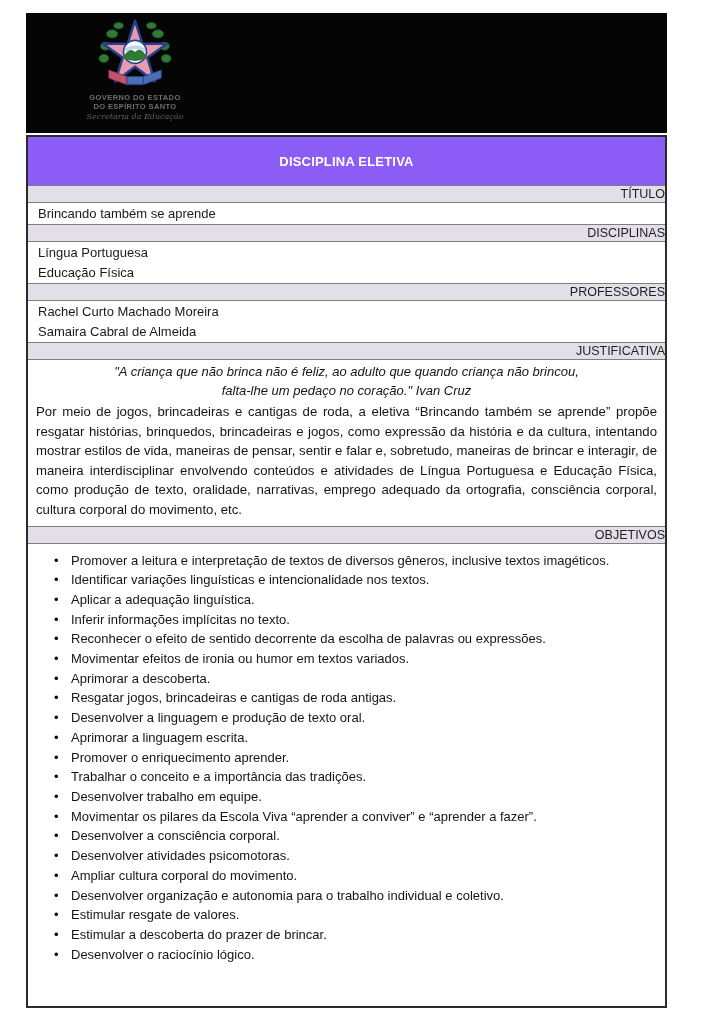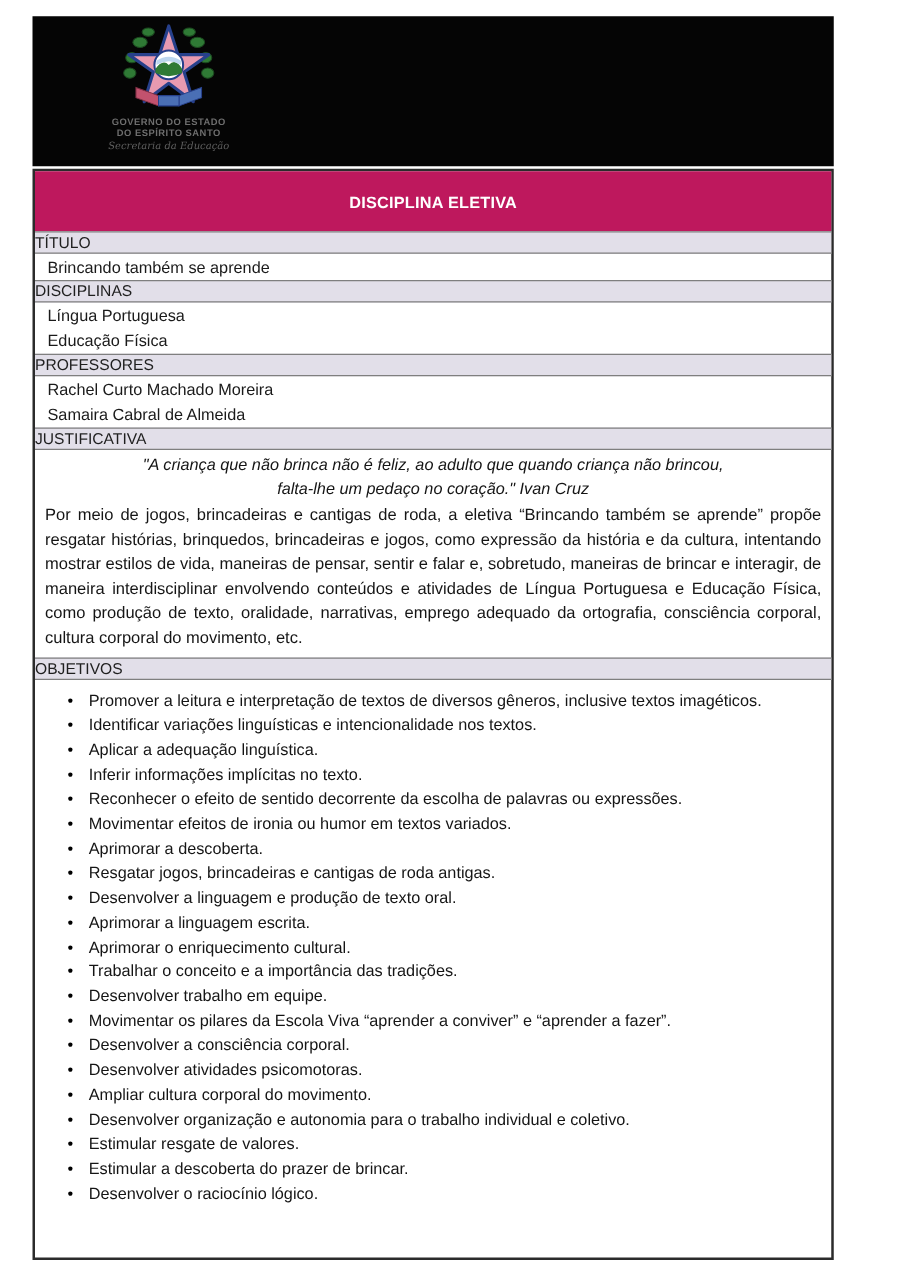--- a/index.html
+++ b/index.html
@@ -13,24 +13,24 @@
   .logo { position:absolute; left:34px; top:6px; width:150px; text-align:center; }
   .logo svg { display:block; margin:0 auto; }
   .logo-gov { font-size:7.5px; font-weight:bold; letter-spacing:.4px; color:#6e6e6e;
               line-height:9px; }
   .logo-script { margin-top:1px; font-family:"DejaVu Serif", serif; font-style:italic;
                  font-size:8px; color:#5f5f5f; }
 
   
   .doc-table { position:absolute; left:26px; top:135px; width:641px;
                border:2px solid #2b2b2b; background:#ffffff; }
-  .main-header { height:48px; background:#be185d; color:#ffffff; font-weight:bold;
+  .main-header { height:48px; background:#8b5cf6; color:#ffffff; font-weight:bold;
                  font-size:13px; display:flex; align-items:center; justify-content:center;
                  letter-spacing:.2px; }
-  .section-header { height:18px; line-height:16px; background:#e2dfe9; text-align:left;
+  .section-header { height:18px; line-height:16px; background:#e2dfe9; text-align:right;
                     font-size:12.5px; color:#1f1f1f; border-top:1px solid #7f7f7f;
                     border-bottom:1px solid #7f7f7f; }
   .section-header:first-of-type { border-top:none; }
   .value-row { font-size:13px; line-height:19px; padding:1px 10px; min-height:19px; }
   .value-line { line-height:19.5px; }
 
   .just-body { padding:3px 8px 6px 8px; }
   .quote-line { text-align:center; font-style:italic; font-size:13px; line-height:18.5px;
                 color:#151515; }
   .just-para { margin-top:2px; text-align:justify; font-size:13.2px; line-height:19.6px;
@@ -109,21 +109,21 @@
         <li>Promover a leitura e interpretação de textos de diversos gêneros, inclusive textos imagéticos.</li>
         <li>Identificar variações linguísticas e intencionalidade nos textos.</li>
         <li>Aplicar a adequação linguística.</li>
         <li>Inferir informações implícitas no texto.</li>
         <li>Reconhecer o efeito de sentido decorrente da escolha de palavras ou expressões.</li>
         <li>Movimentar efeitos de ironia ou humor em textos variados.</li>
         <li>Aprimorar a descoberta.</li>
         <li>Resgatar jogos, brincadeiras e cantigas de roda antigas.</li>
         <li>Desenvolver a linguagem e produção de texto oral.</li>
         <li>Aprimorar a linguagem escrita.</li>
-        <li>Aprimorar o enriquecimento cultural.</li>
+        <li>Promover o enriquecimento aprender.</li>
         <li>Trabalhar o conceito e a importância das tradições.</li>
         <li>Desenvolver trabalho em equipe.</li>
         <li>Movimentar os pilares da Escola Viva “aprender a conviver” e “aprender a fazer”.</li>
         <li>Desenvolver a consciência corporal.</li>
         <li>Desenvolver atividades psicomotoras.</li>
         <li>Ampliar cultura corporal do movimento.</li>
         <li>Desenvolver organização e autonomia para o trabalho individual e coletivo.</li>
         <li>Estimular resgate de valores.</li>
         <li>Estimular a descoberta do prazer de brincar.</li>
         <li>Desenvolver o raciocínio lógico.</li>

